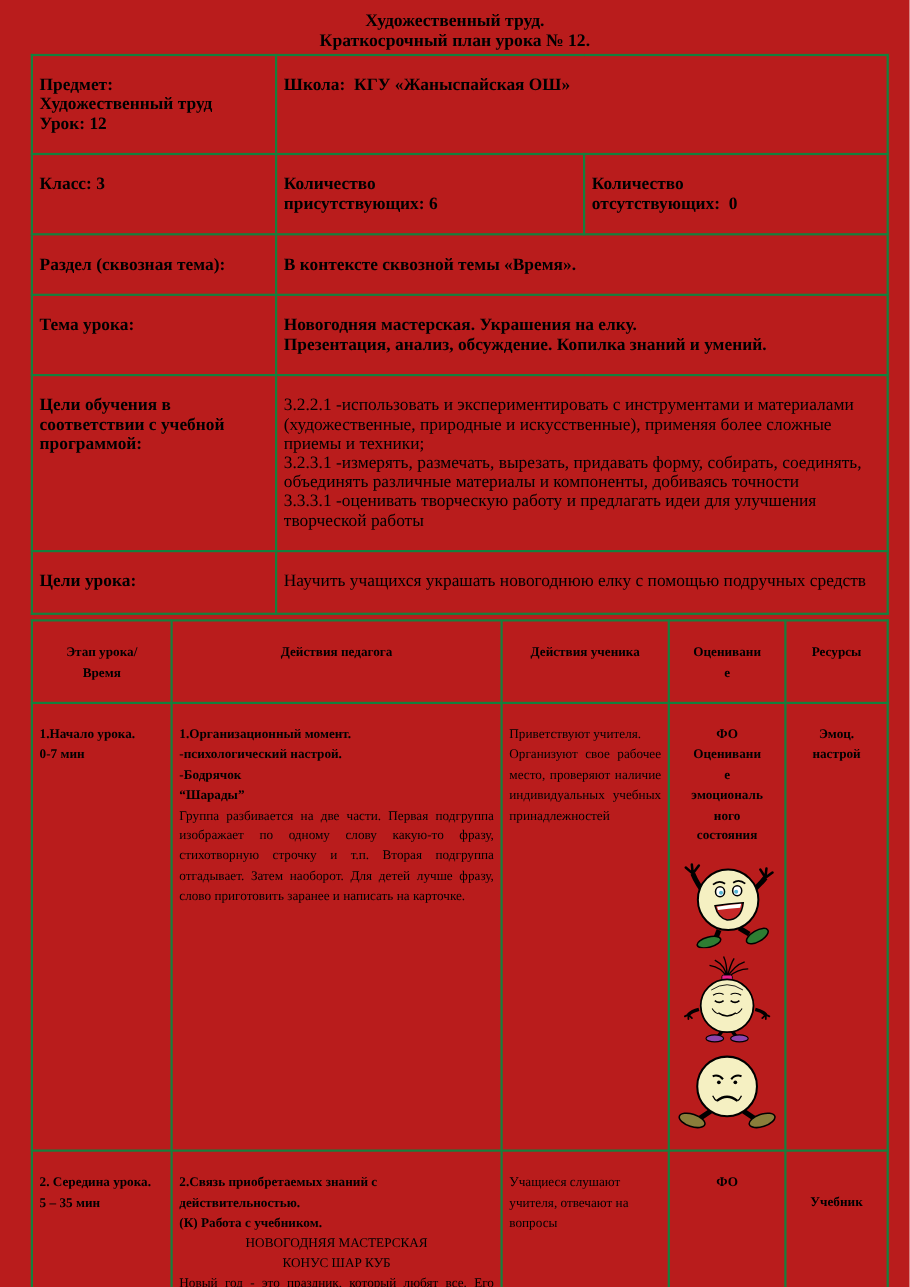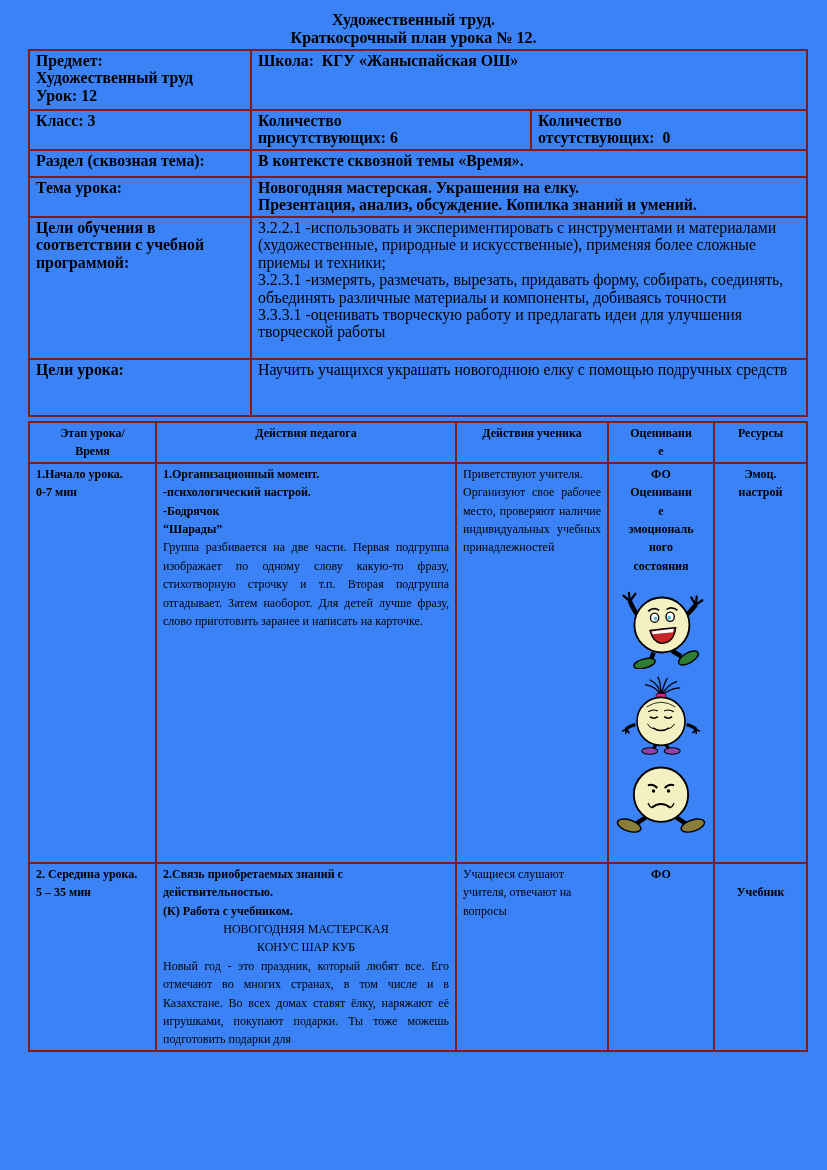--- a/index.html
+++ b/index.html
@@ -1,33 +1,33 @@
 <!DOCTYPE html>
 <html><head>
 <meta charset="utf-8">
 <style>
   * { margin:0; padding:0; box-sizing:border-box; }
   html,body { background:#ffffff; }
   .page {
     position:relative;
     width:827px; height:1170px;
-    background:#3b82f6;
+    background:#b91c1c;
     overflow:hidden;
     color:#000;
     font-family:"Liberation Serif","DejaVu Serif",serif;
   }
   .doc-title {
     padding-top:11px;
     text-align:center;
     font-weight:700;
     font-size:16px;
     line-height:18px;
   }
   table { border-collapse:collapse; table-layout:fixed; margin-left:28px; width:778px; }
-  td { border:2px solid #7f1d1d; vertical-align:top; padding:1px 6px;margin-top:36px; }
+  td { border:2px solid #15803d; vertical-align:top; padding:18px 6px;margin-top:36px; }
   .info-table { margin-top:2px; font-size:15.8px; }
   .info-table td { line-height:17.4px; }
   .lesson-table { margin-top:4px; font-size:12px; }
   .lesson-table td { line-height:18.4px; }
   .b { font-weight:700; }
   .preline { white-space:pre-line; }
   .just { text-align:justify; }
   .ctr { text-align:center; }
   .mt18 { margin-top:18px; }
   .para-center { text-align:center; }

